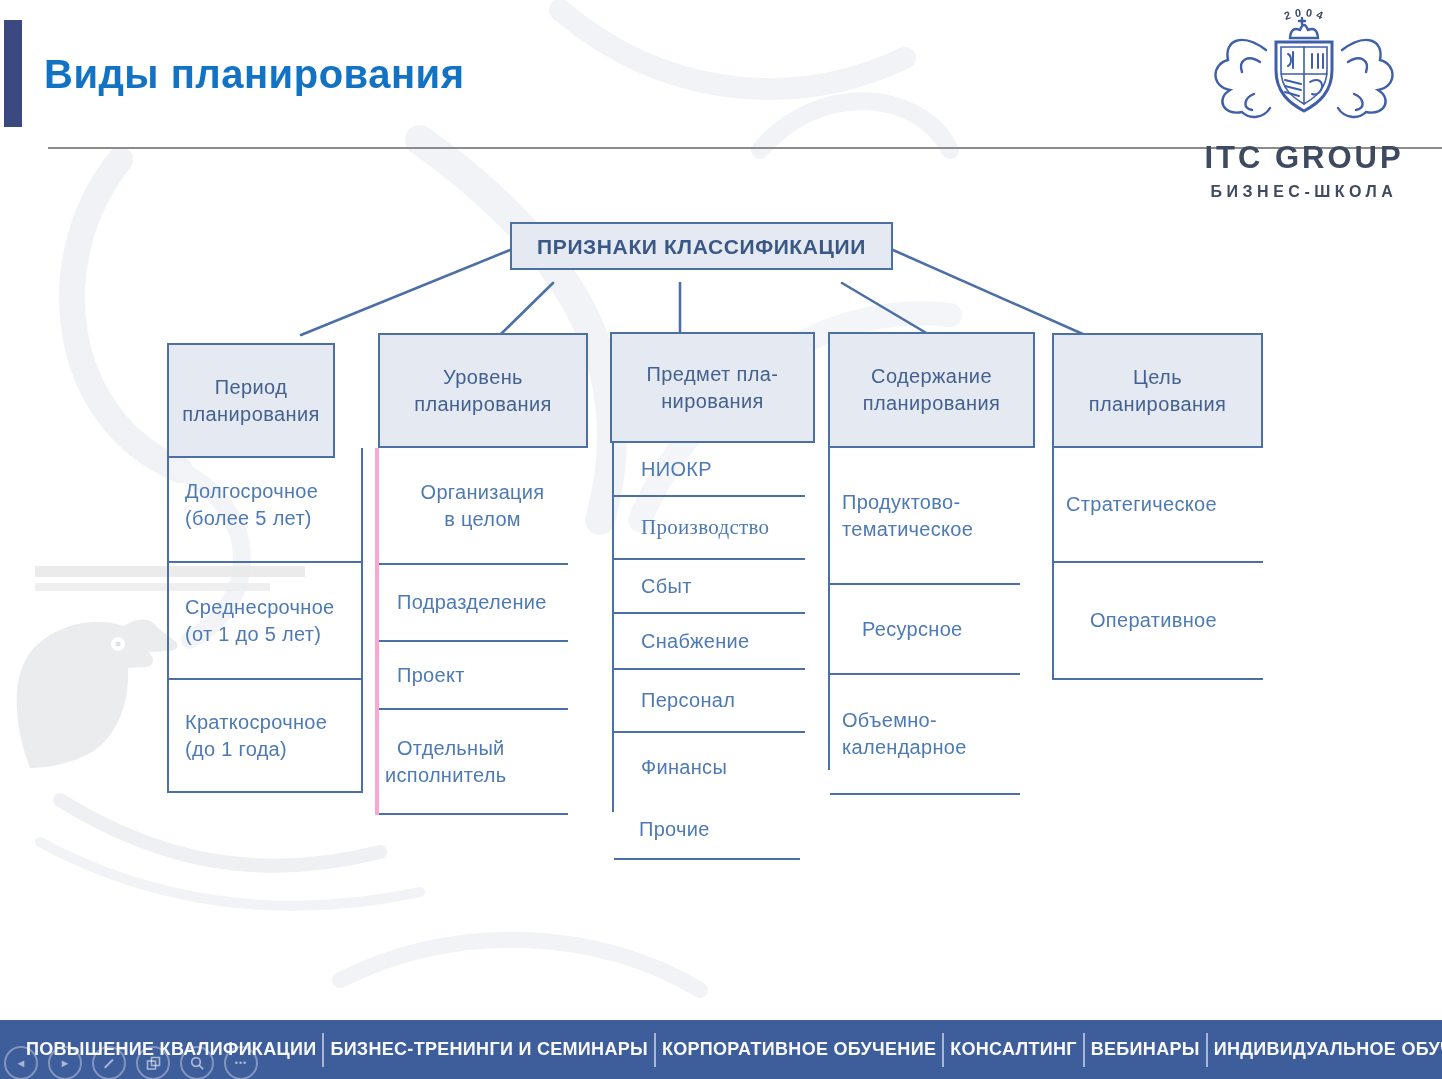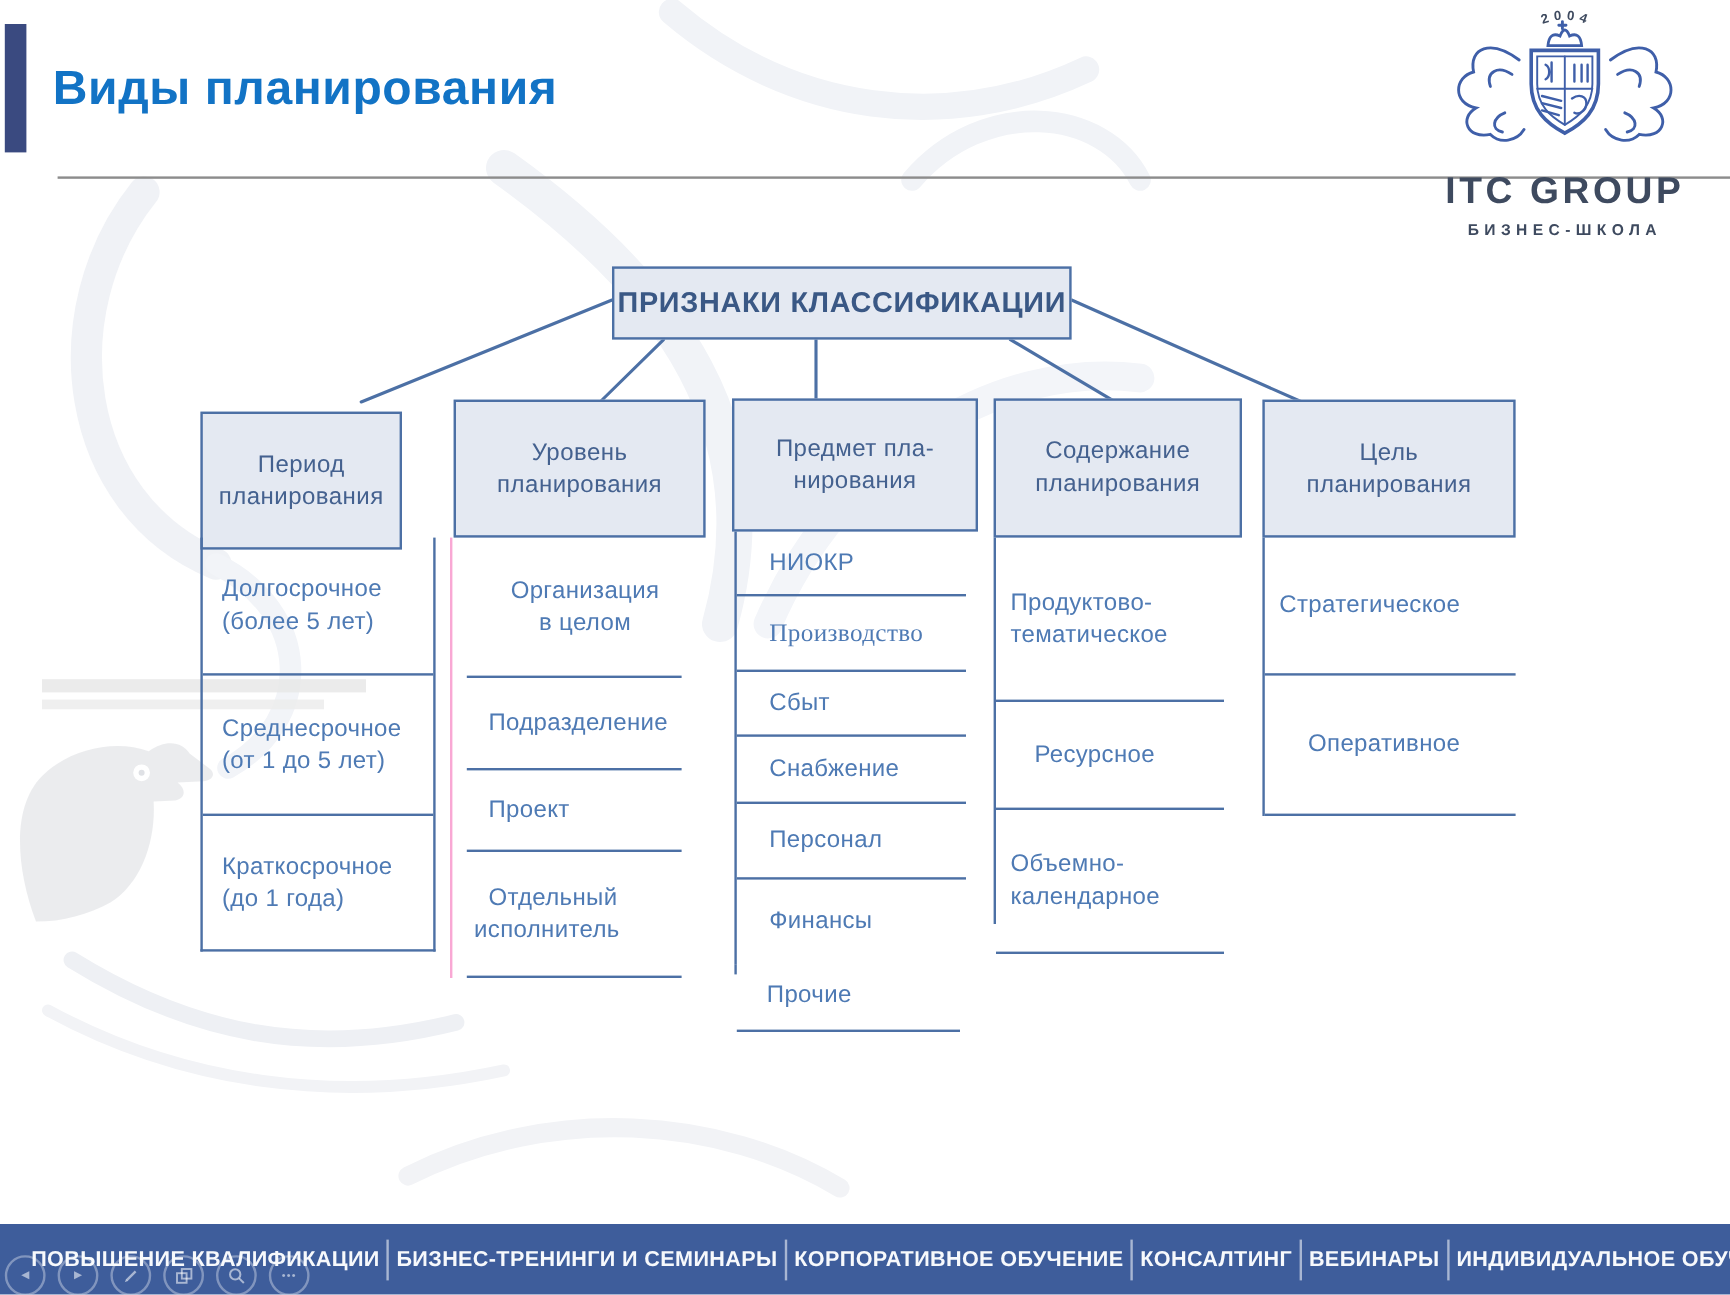--- a/index.html
+++ b/index.html
@@ -9,38 +9,38 @@
   .watermark{position:absolute;left:0;top:0;pointer-events:none;}
   
   .accent-bar{position:absolute;left:4px;top:20px;width:18px;height:107px;background:#3A4A80;}
   .page-title{position:absolute;left:44px;top:52px;font-size:40px;font-weight:bold;
               color:#1273C5;letter-spacing:.5px;white-space:nowrap;}
   .title-rule{position:absolute;left:48px;top:147px;width:1394px;height:0;
               border-top:2px solid #8C8C8C;}
   
   .logo{position:absolute;left:1190px;top:2px;width:228px;text-align:center;color:#3E4A5F;}
   .logo-name{font-size:31px;font-weight:bold;letter-spacing:3px;margin-top:2px;white-space:nowrap;}
-  .logo-sub{font-size:13px;font-weight:bold;letter-spacing:4.5px;margin-top:7px;white-space:nowrap;}
+  .logo-sub{font-size:16px;font-weight:bold;letter-spacing:4.5px;margin-top:7px;white-space:nowrap;}
   
   .connectors{position:absolute;left:0;top:0;}
   .dg-box{position:absolute;box-sizing:border-box;border:2px solid #4C70A5;background:#E4E9F2;
           display:flex;flex-direction:column;align-items:center;justify-content:center;
           color:#44618F;font-size:20px;line-height:27px;letter-spacing:.4px;text-align:center;}
-  .dg-root{left:510px;top:222px;width:383px;height:61px;font-size:24px;font-weight:bold;
+  .dg-root{left:510px;top:222px;width:383px;height:48px;font-size:21px;font-weight:bold;
            color:#3A5885;letter-spacing:.6px;}
   .h1{left:167px;top:343px;width:168px;height:115px;}
   .h2{left:378px;top:333px;width:210px;height:115px;}
   .h3{left:610px;top:332px;width:205px;height:111px;}
   .h4{left:828px;top:332px;width:207px;height:116px;}
   .h5{left:1052px;top:333px;width:211px;height:115px;}
   .dg-body{position:absolute;box-sizing:border-box;color:#4E7AB4;font-size:20px;
            line-height:27px;letter-spacing:.3px;}
   .b1{left:167px;top:448px;width:196px;height:345px;border-left:2px solid #4C70A5;
       border-right:2px solid #4C70A5;border-bottom:2px solid #4C70A5;}
-  .b2{left:375px;top:448px;width:193px;height:367px;border-left:2px solid #f9a8d4;padding-left:12px;}
+  .b2{left:375px;top:448px;width:193px;height:367px;border-left:4px solid #f9a8d4;}
   .b3{left:612px;top:443px;width:193px;height:361px;border-left:2px solid #4C70A5;}
   .b3x{left:612px;top:804px;width:193px;height:50px;}
   .b3-endline{position:absolute;left:614px;top:858px;width:186px;height:2px;background:#4C70A5;}
   .b4{left:828px;top:448px;width:192px;height:322px;border-left:2px solid #4C70A5;}
   .b5{left:1052px;top:448px;width:211px;height:232px;border-left:2px solid #4C70A5;}
   .row{box-sizing:border-box;display:flex;flex-direction:column;justify-content:center;
        border-bottom:2px solid #4C70A5;padding-left:27px;}
   .row.last{border-bottom:none;}
   .b1 .row{padding-left:16px;}
   .b2 .row1{align-items:center;padding-left:0;text-align:center;}

